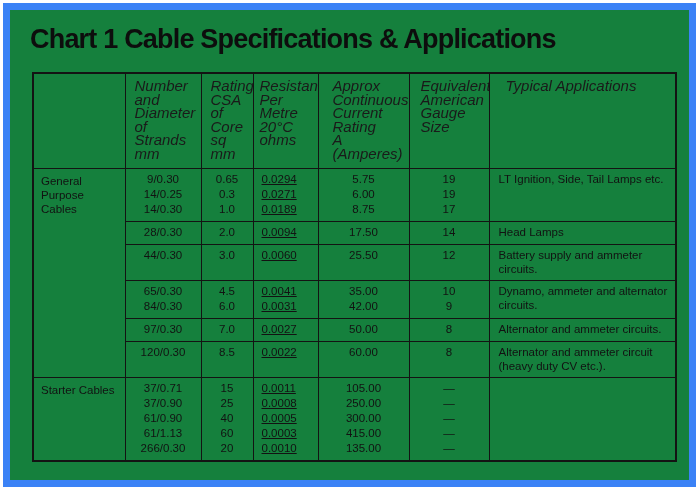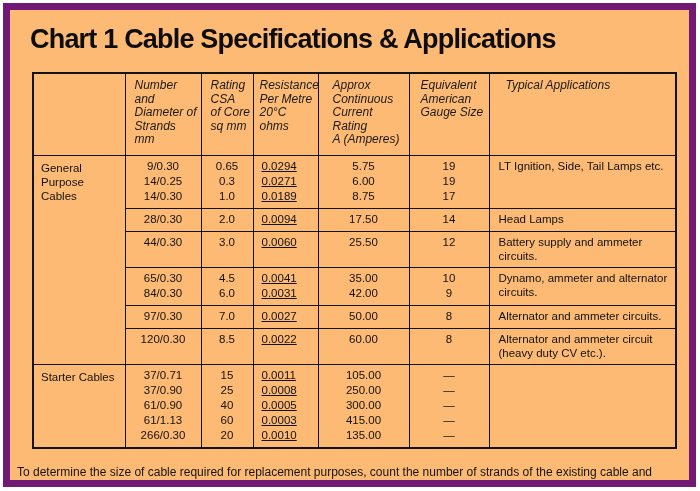--- a/index.html
+++ b/index.html
@@ -11,22 +11,22 @@
     width: 700px;
     height: 491px;
     position: relative;
     font-family: "Liberation Sans", sans-serif;
     color: #121212;
     overflow: hidden;
   }
   .frame {
     position: absolute;
     left: 3px; top: 3px; right: 4px; bottom: 4px;
-    border: 7px solid #701a75;
-    background: #fdba74;
+    border: 7px solid #3b82f6;
+    background: #15803d;
     box-sizing: border-box;
     overflow: hidden;
   }
   .title {
     margin: 14px 0 0 20px;
     font-size: 27px;
     font-weight: bold;
     letter-spacing: -0.8px;
     color: #0d0d0d;
     white-space: nowrap;
@@ -41,21 +41,21 @@
   table.spec th, table.spec td {
     border: 1.5px solid #131313;
     vertical-align: top;
     font-weight: normal;
     box-sizing: border-box;
     overflow: hidden;
   }
   thead th {
     font-style: italic;
     text-align: left;
-    font-size: 12px;
+    font-size: 15px;
     line-height: 13.5px;
     padding: 5px 2px 8px 9px;
     color: #1a1a1a;
   }
   thead th:nth-child(4) { padding-left: 6px; }
   thead th:nth-child(5) { padding-left: 14px; margin-left: 16px; }
   thead th:nth-child(6) { padding-left: 11px; }
   thead th:nth-child(7) { padding-left: 16px; }
   td.section-label {
     font-size: 11.5px;

